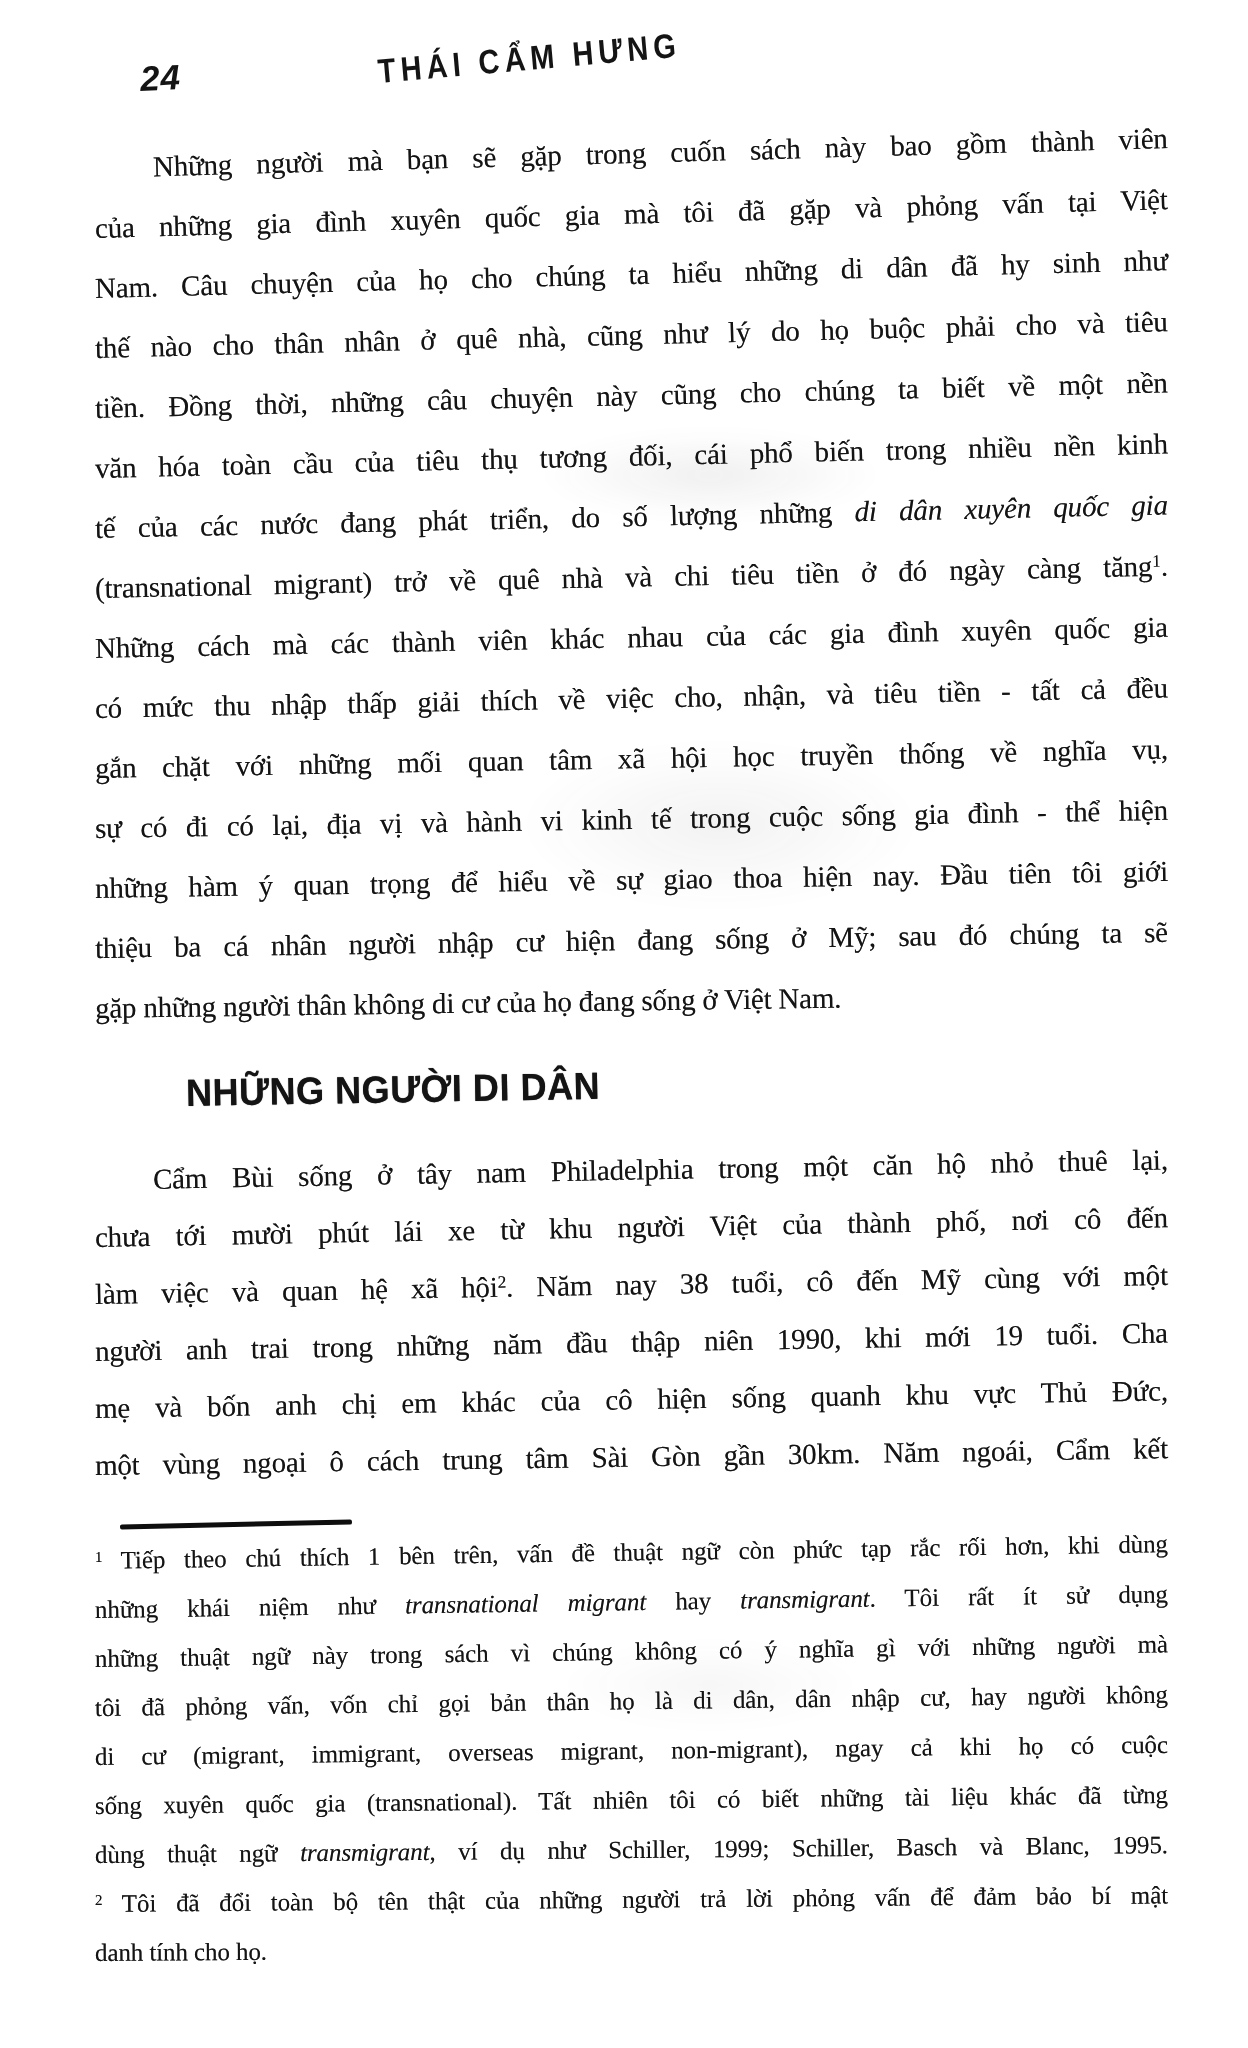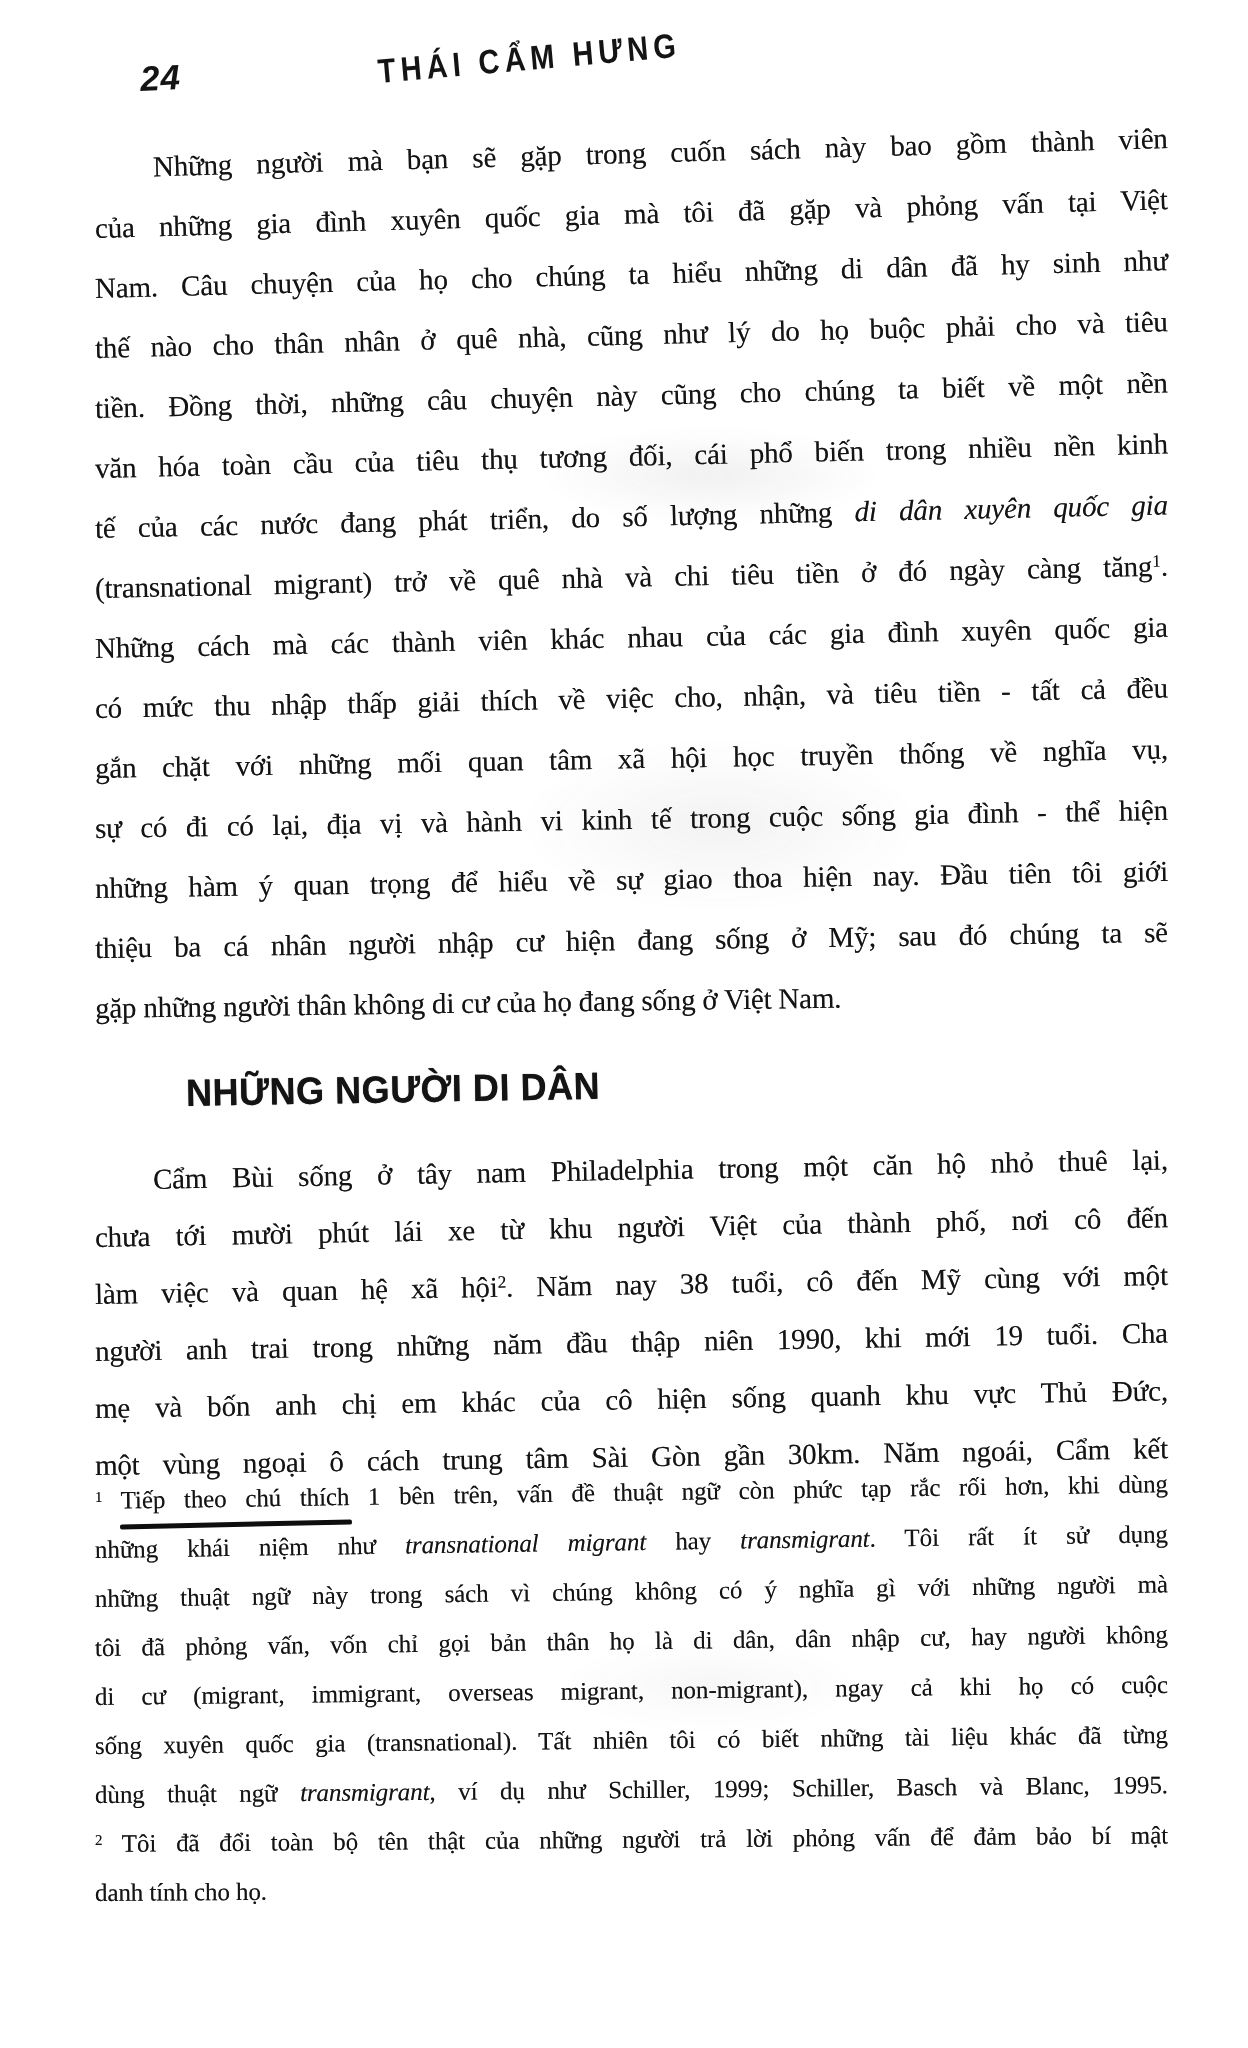--- a/index.html
+++ b/index.html
@@ -49,21 +49,21 @@
     font-weight:700;font-size:38px;letter-spacing:0.5px;white-space:nowrap;
     transform:rotate(-1deg) scaleX(0.95);transform-origin:0 50%;
     text-shadow:0 0 0.8px rgba(0,0,0,0.8);
   }
   #p2{top:1152px;line-height:57px;}
 
   .fn-rule{
     position:absolute;left:120px;top:1522px;width:232px;height:5px;
     background:#0e0e0e;transform:rotate(-1.2deg);border-radius:2px;
   }
-  #fns{top:1476px;font-size:25px;line-height:49px;letter-spacing:-0.1px;}
+  #fns{top:1536px;font-size:25px;line-height:49px;letter-spacing:-0.1px;}
 </style>
 </head>
 <body>
 
 <div class="page">
   <div class="ghost g1"></div>
   <div class="ghost g2"></div>
   <div class="ghost g3"></div>
 
   <div class="pagenum">24</div>

